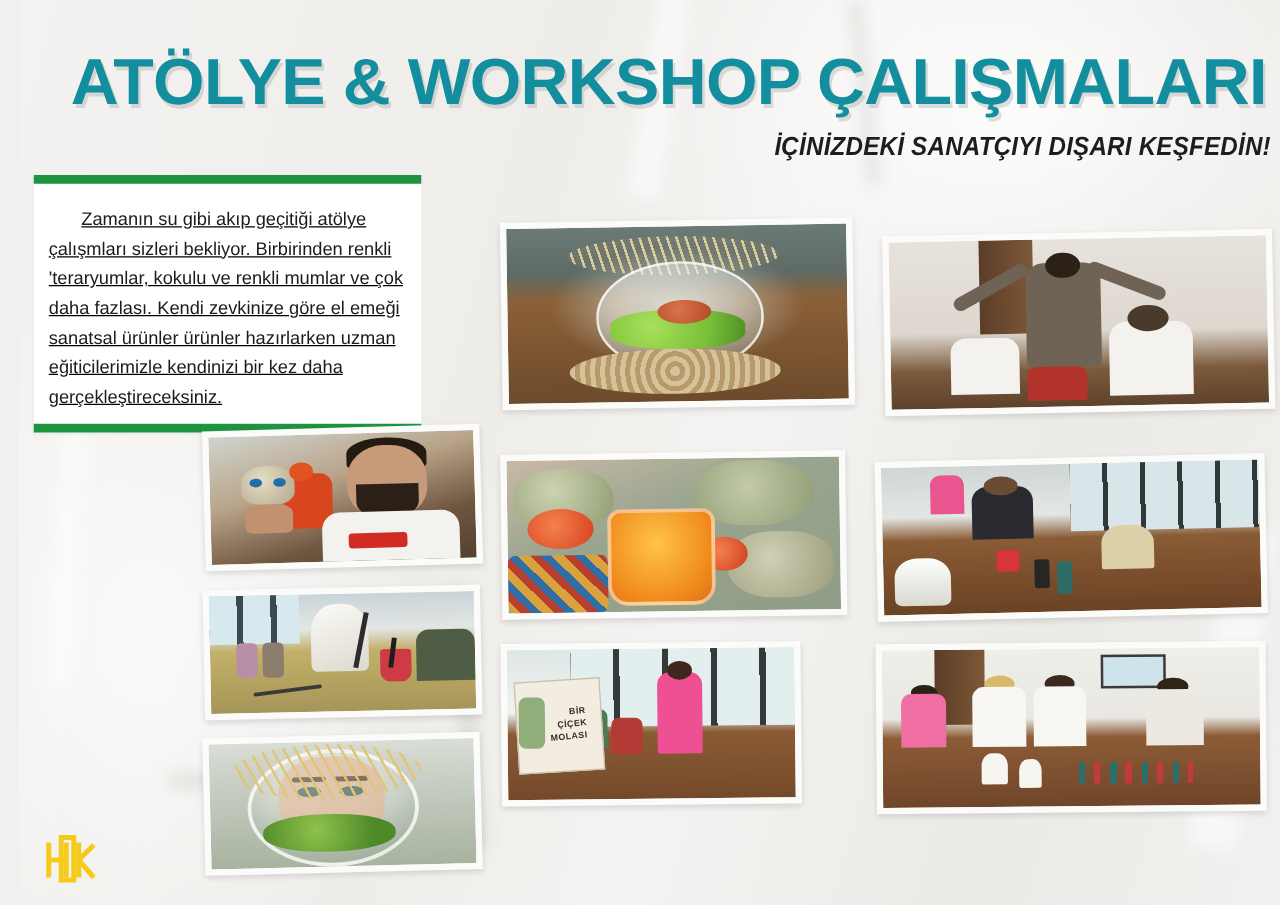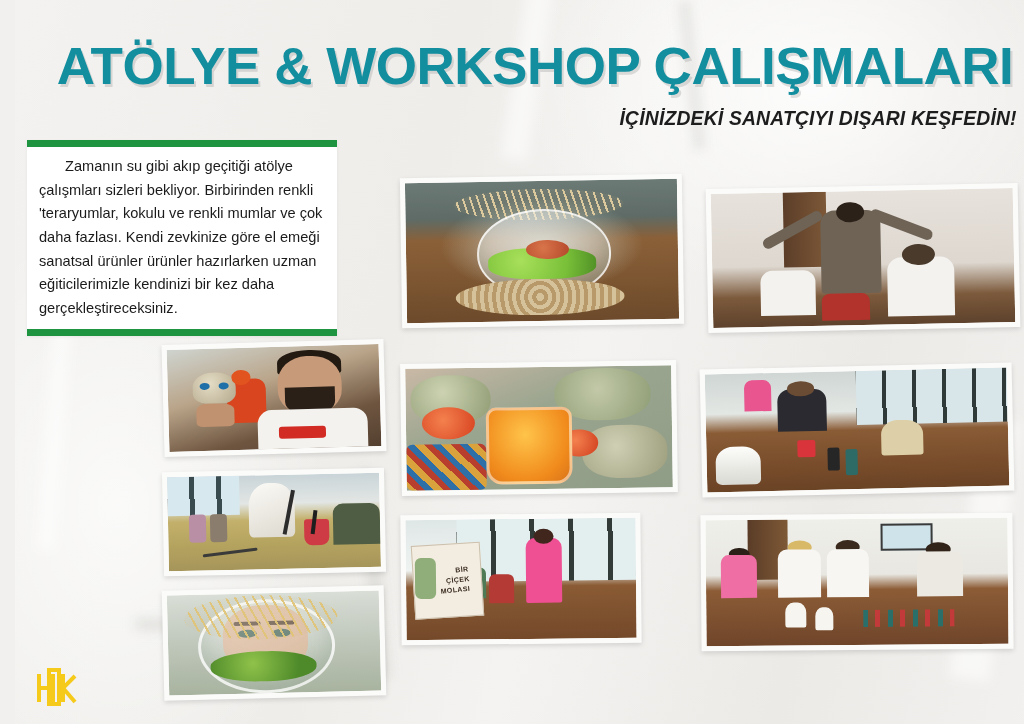--- a/index.html
+++ b/index.html
@@ -67,23 +67,24 @@
 
   
   .intro-box {
     position: absolute;
     left: 12px;
     top: 140px;
     width: 310px;
     background: #ffffff;
     border-top: 7px solid #1f9440;
     border-bottom: 7px solid #1f9440;
-    padding: 8px 12px 9px 12px;
+    padding: 18px 12px 9px 12px;
     box-sizing: border-box;
     box-shadow: 0 1px 3px rgba(0,0,0,0.06);
+    text-decoration: underline;
   }
   .intro-text {
     font-size: 14.6px;
     line-height: 1.62;
     color: #1b1b1b;
     text-indent: 26px;
     margin: 0;
   }
 
   

